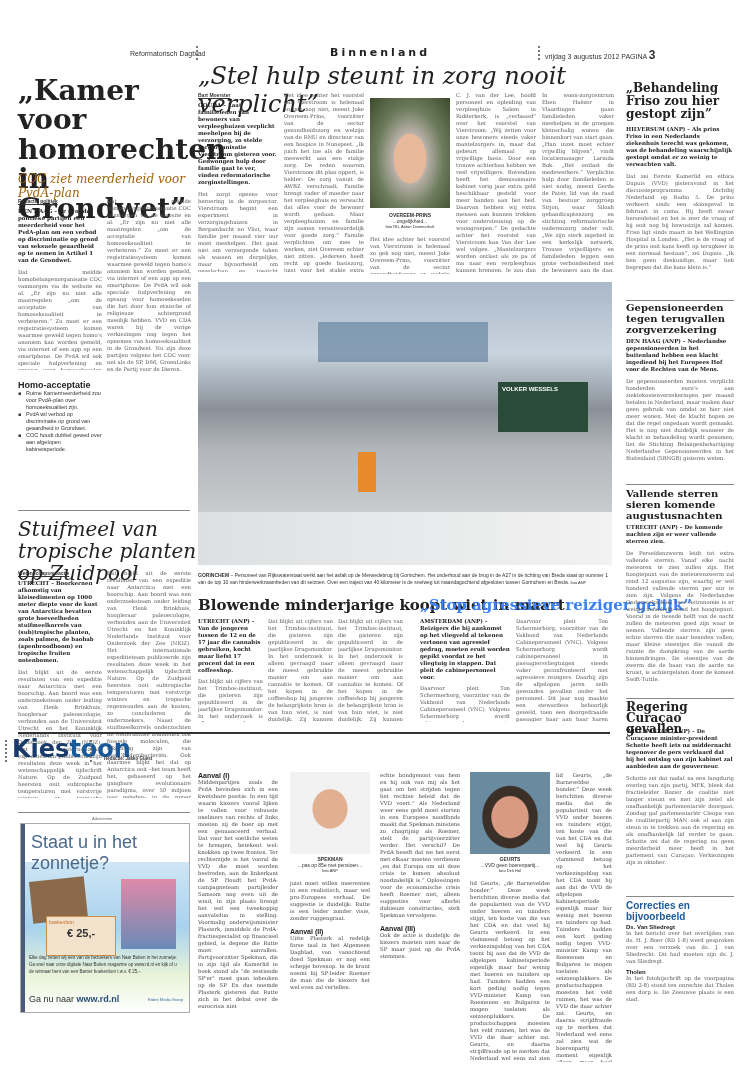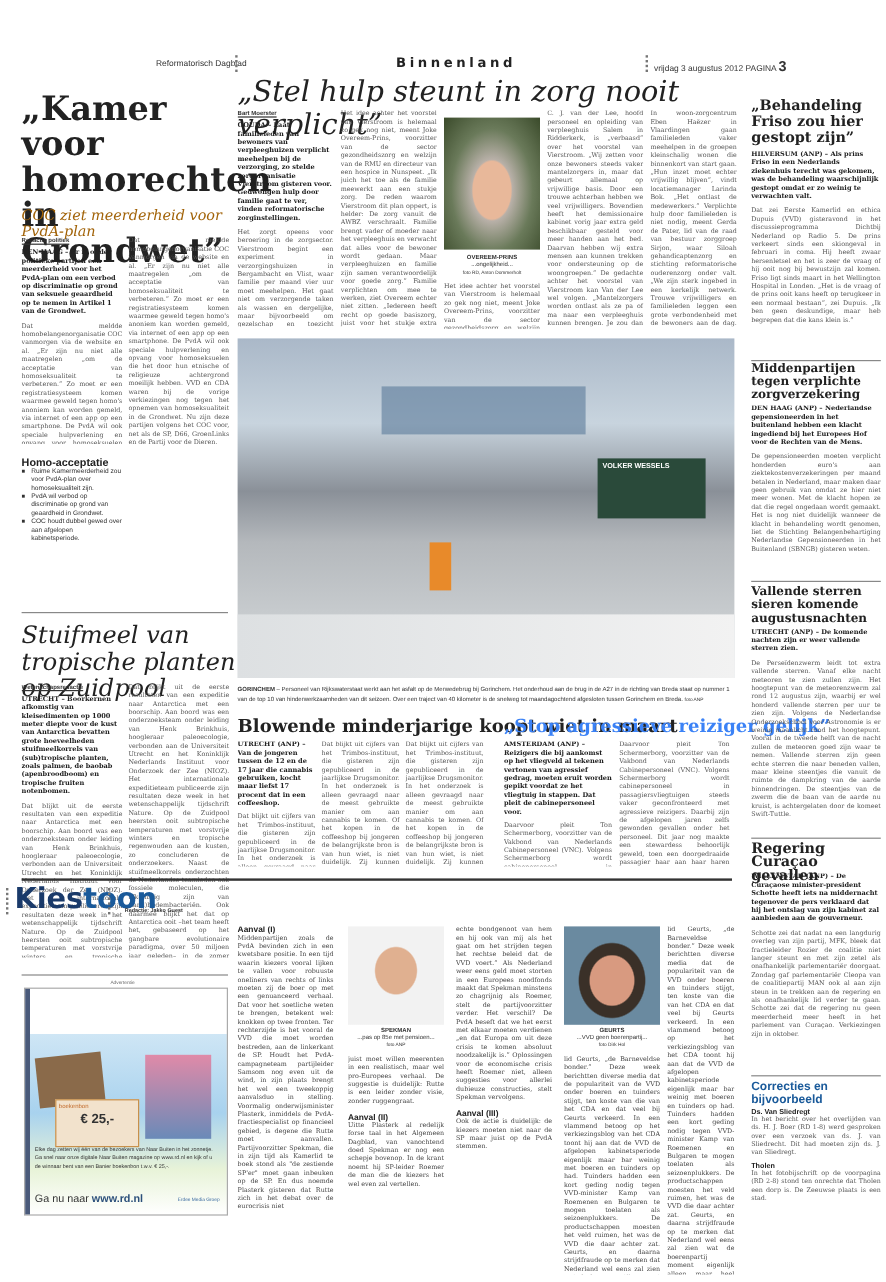--- a/index.html
+++ b/index.html
@@ -72,20 +72,21 @@
   <div class="byline">Wetenschapsredactie</div>
   <div class="intro" style="margin-top:4px">UTRECHT – Boorkernen afkomstig van kleisedimenten op 1000 meter diepte voor de kust van Antarctica bevatten grote hoeveelheden stuifmeelkorrels van (sub)tropische planten, zoals palmen, de baobab (apenbroodboom) en tropische fruiten notenbomen.</div>
   <div class="txt" style="margin-top:5px">Dat blijkt uit de eerste resultaten van een expeditie naar Antarctica met een boorschip. Aan boord was een onderzoeksteam onder leiding van Henk Brinkhuis, hoogleraar paleoecologie, verbonden aan de Universiteit Utrecht en het Koninklijk Nederlands Instituut voor Onderzoek der Zee (NIOZ). Het internationale expeditieteam publiceerde zijn resultaten deze week in het wetenschappelijk tijdschrift Nature. Op de Zuidpool heersten ooit subtropische temperaturen met vorstvrije winters en tropische regenwouden aan de kusten, zo concluderen de onderzoekers. Naast de stuifmeelkorrels onderzochten de Nederlandse teamleden ook fossiele moleculen, die afkomstig zijn van (land)bodembacteriën. Ook daarmee blijkt het dat op Antarctica ooit –het team heeft het, gebaseerd op het gangbare evolutionaire paradigma, over 50 miljoen jaar geleden– in de zomer boven de 25 graden Celsius moet zijn geweest. Een paar jaar geleden ontdekte Brinkhuis met zijn team in de Noordpool al soortgelijke resultaten. Met het onderzoek hopen de wetenschappers beter te kunnen voorspellen hoe het klimaat zich in de toekomst zal ontwikkelen. Het teruglopen van het aantal expedities naar de Zuidpool is een probleem dat de onderzoekers zorgen baart. Op dit moment komen er daardoor minder onderzoekers naar de plek.</div>
 </div>
 <div class="col txt" style="left:107px;top:570px;width:84px;height:228px">Dat blijkt uit de eerste resultaten van een expeditie naar Antarctica met een boorschip. Aan boord was een onderzoeksteam onder leiding van Henk Brinkhuis, hoogleraar paleoecologie, verbonden aan de Universiteit Utrecht en het Koninklijk Nederlands Instituut voor Onderzoek der Zee (NIOZ). Het internationale expeditieteam publiceerde zijn resultaten deze week in het wetenschappelijk tijdschrift Nature. Op de Zuidpool heersten ooit subtropische temperaturen met vorstvrije winters en tropische regenwouden aan de kusten, zo concluderen de onderzoekers. Naast de stuifmeelkorrels onderzochten de Nederlandse teamleden ook fossiele moleculen, die afkomstig zijn van (land)bodembacteriën. Ook daarmee blijkt het dat op Antarctica ooit –het team heeft het, gebaseerd op het gangbare evolutionaire paradigma, over 50 miljoen jaar geleden– in de zomer boven de 25 graden Celsius moet zijn geweest. Een paar jaar geleden ontdekte Brinkhuis met zijn team in de Noordpool al soortgelijke resultaten. Met het onderzoek hopen de wetenschappers beter te kunnen voorspellen hoe het klimaat zich in de toekomst zal ontwikkelen. Het teruglopen van het aantal expedities naar de Zuidpool is een probleem dat de onderzoekers zorgen baart. Op dit moment komen er daardoor minder onderzoekers naar de plek.</div>
 <div class="hr" style="left:18px;top:812px;width:172px"></div>
 <div class="abs" style="left:92px;top:816px;font:4px 'Liberation Sans',sans-serif;color:#666">Advertentie</div>
 
 <div class="abs ad">
   <div style="position:absolute;left:0;top:0;width:4px;height:100%;background:#4a5a7a"></div>
+  <div class="ad-title">Staat u in het zonnetje?</div>
   <div style="position:absolute;left:10px;top:55px;width:55px;height:42px;background:#8a6a4a;transform:rotate(-6deg)"></div>
   <div style="position:absolute;left:25px;top:92px;width:70px;height:40px;background:#f2e2cc;border:1px solid #c8904a">
     <div style="font:5px 'Liberation Sans',sans-serif;color:#c26a2a;padding:2px">boekenbon</div>
     <div style="font:bold 11px 'Liberation Sans',sans-serif;color:#333;padding-left:20px">€ 25,-</div>
   </div>
   <div style="position:absolute;left:100px;top:55px;width:55px;height:70px;background:linear-gradient(180deg,#e08aa8,#6a8ab8)"></div>
   <div class="ad-body">Elke dag zetten wij één van de bezoekers van Naar Buiten in het zonnetje. Ga snel naar onze digitale Naar Buiten magazine op www.rd.nl en kijk of u de winnaar bent van een Banier boekenbon t.w.v. € 25,-.</div>
   <div class="ad-cta"><span>Ga nu naar</span> <b>www.rd.nl</b></div>
   <div style="position:absolute;right:6px;bottom:10px;font:4px 'Liberation Sans',sans-serif;color:#3a6aa0">Erdee Media Groep</div>
 </div>
@@ -170,21 +171,21 @@
 </div>
 <div class="col txt" style="left:470px;top:880px;width:80px;height:182px;color:#444">lid Geurts, „de Barneveldse bonder.” Deze week berichtten diverse media dat de populariteit van de VVD onder boeren en tuinders stijgt, ten koste van die van het CDA en dat veel bij Geurts verkeerd. In een vlammend betoog op het verkiezingsblog van het CDA toont hij aan dat de VVD de afgelopen kabinetsperiode eigenlijk maar bar weinig met boeren en tuinders op had. Tuinders hadden een kort geding nodig tegen VVD-minister Kamp van Roemenen en Bulgaren te mogen toelaten als seizoenplukkers. De productschappen moesten het veld ruimen, het was de VVD die daar achter zat. Geurts, en daarna strijdfraude op te merken dat Nederland wel eens zal zien wat de boerenpartij moment eigenlijk alleen maar heel hard roepen: „Hup, Geurts, hup.” En dan nog een keer: „Hup.”</div>
 <div class="col txt" style="left:556px;top:772px;width:56px;height:290px;color:#444">lid Geurts, „de Barneveldse bonder.” Deze week berichtten diverse media dat de populariteit van de VVD onder boeren en tuinders stijgt, ten koste van die van het CDA en dat veel bij Geurts verkeerd. In een vlammend betoog op het verkiezingsblog van het CDA toont hij aan dat de VVD de afgelopen kabinetsperiode eigenlijk maar bar weinig met boeren en tuinders op had. Tuinders hadden een kort geding nodig tegen VVD-minister Kamp van Roemenen en Bulgaren te mogen toelaten als seizoenplukkers. De productschappen moesten het veld ruimen, het was de VVD die daar achter zat. Geurts, en daarna strijdfraude op te merken dat Nederland wel eens zal zien wat de boerenpartij moment eigenlijk alleen maar heel hard roepen: „Hup, Geurts, hup.” En dan nog een keer: „Hup.”</div>
 
 <div class="abs side-h" style="left:626px;top:82px;width:110px">„Behandeling Friso zou hier gestopt zijn”</div>
 <div class="col" style="left:626px;top:126px;width:108px;height:172px">
   <div class="intro">HILVERSUM (ANP) – Als prins Friso in een Nederlands ziekenhuis terecht was gekomen, was de behandeling waarschijnlijk gestopt omdat er zo weinig te verwachten valt.</div>
   <div class="txt" style="margin-top:5px">Dat zei Eerste Kamerlid en ethica Dupuis (VVD) gisteravond in het discussieprogramma Dichtbij Nederland op Radio 5. De prins verkeert sinds een skiongeval in februari in coma. Hij heeft zwaar hersenletsel en het is zeer de vraag of hij ooit nog bij bewustzijn zal komen. Friso ligt sinds maart in het Wellington Hospital in Londen. „Het is de vraag of de prins ooit kans heeft op terugkeer in een normaal bestaan”, zei Dupuis. „Ik ben geen deskundige, maar heb begrepen dat die kans klein is.”</div>
 </div>
 <div class="hr" style="left:626px;top:300px;width:108px"></div>
-<div class="abs side-h" style="left:626px;top:302px;width:110px;font-size:10px;line-height:11px">Middenpartijen tegen verplichte zorgverzekering</div>
+<div class="abs side-h" style="left:626px;top:302px;width:110px;font-size:10px;line-height:11px">Gepensioneerden tegen terugvallen zorgverzekering</div>
 <div class="col" style="left:626px;top:338px;width:108px;height:140px">
   <div class="intro">DEN HAAG (ANP) – Nederlandse gepensioneerden in het buitenland hebben een klacht ingediend bij het Europees Hof voor de Rechten van de Mens.</div>
   <div class="txt" style="margin-top:5px">De gepensioneerden moeten verplicht honderden euro's aan ziektekostenverzekeringen per maand betalen in Nederland, maar maken daar geen gebruik van omdat ze hier niet meer wonen. Met de klacht hopen ze dat die regel ongedaan wordt gemaakt. Het is nog niet duidelijk wanneer de klacht in behandeling wordt genomen, liet de Stichting Belangenbehartiging Nederlandse Gepensioneerden in het Buitenland (SBNGB) gisteren weten.</div>
 </div>
 <div class="hr" style="left:626px;top:484px;width:108px"></div>
 <div class="abs side-h" style="left:626px;top:488px;width:110px;font-size:10px;line-height:11px">Vallende sterren sieren komende augustusnachten</div>
 <div class="col" style="left:626px;top:524px;width:108px;height:170px">
   <div class="intro">UTRECHT (ANP) – De komende nachten zijn er weer vallende sterren zien.</div>
   <div class="txt" style="margin-top:5px">De Perseïdenzwerm leidt tot extra vallende sterren. Vanaf elke nacht meteoren te zien zullen zijn. Het hoogtepunt van de meteorenzwerm zal rond 12 augustus zijn, waarbij er wel honderd vallende sterren per uur te zien zijn. Volgens de Nederlandse Onderzoekschool voor Astronomie is er weinig maanlicht rond het hoogtepunt. Vooral in de tweede helft van de nacht zullen de meteoren goed zijn waar te nemen. Vallende sterren zijn geen echte sterren die naar beneden vallen, maar kleine steentjes die vanuit de ruimte de dampkring van de aarde binnendringen. De steentjes van de zwerm die de baan van de aarde nu kruist, is achtergelaten door de komeet Swift-Tuttle.</div>
 </div>

